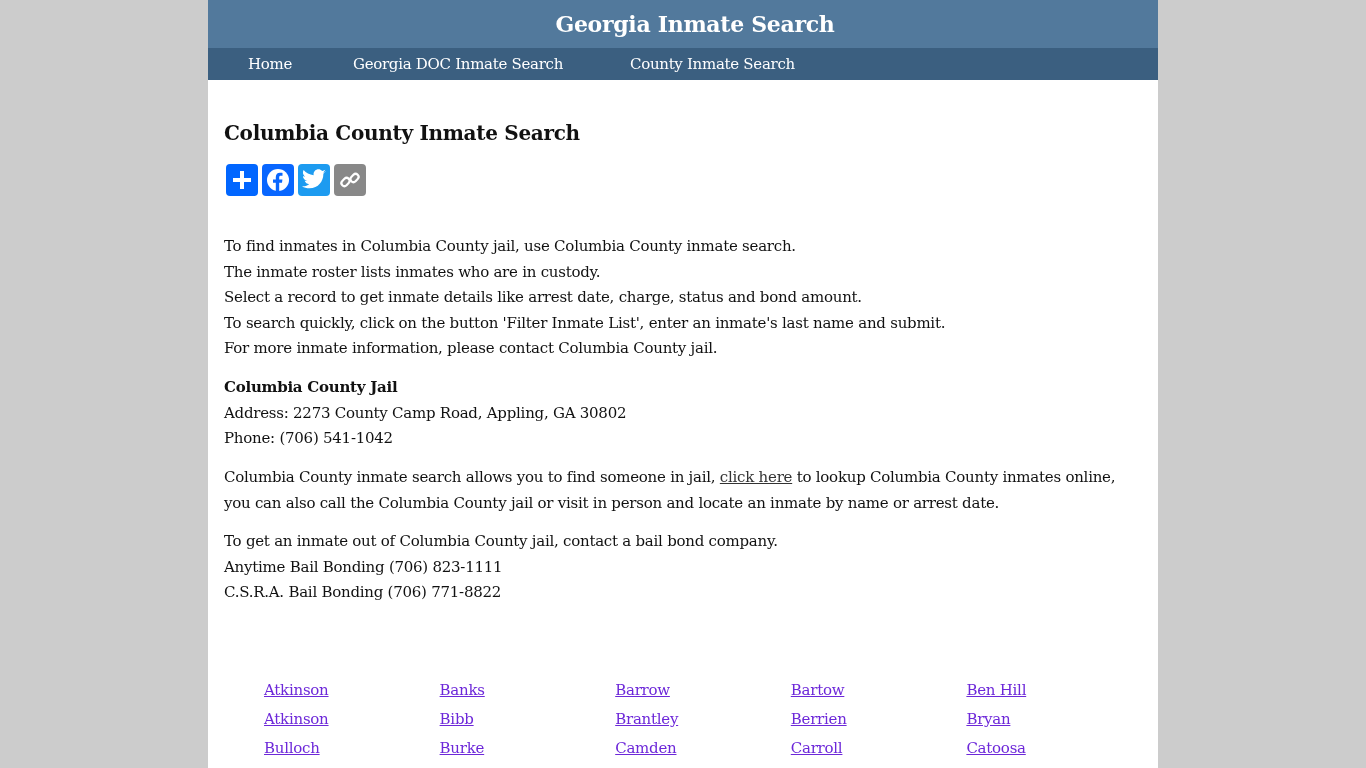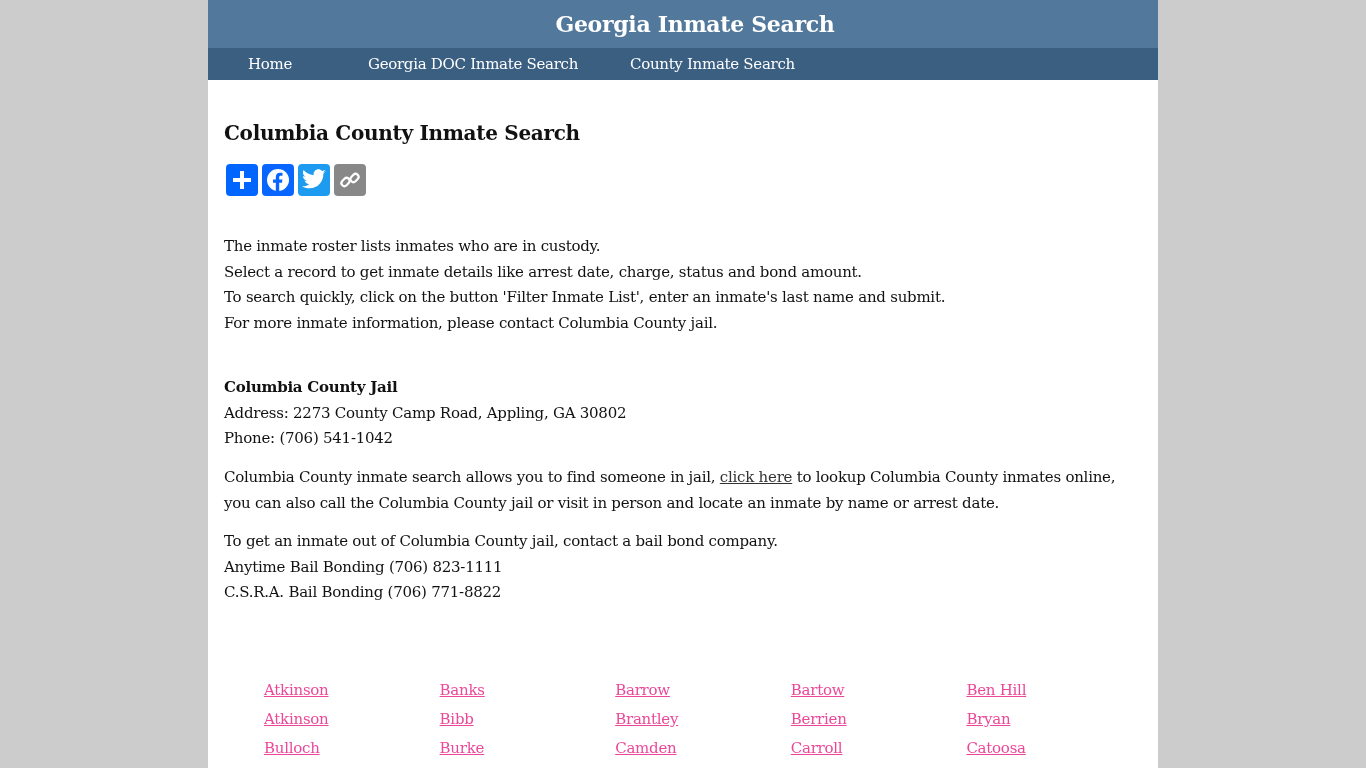--- a/index.html
+++ b/index.html
@@ -100,37 +100,37 @@
   .counties {
     position: absolute;
     left: 56px;
     top: 680px;
     width: 878px;
     display: grid;
     grid-template-columns: repeat(5, 175.6px);
     row-gap: 9px;
   }
   .counties a {
-    color: #ec4899;
+    color: #6d28d9;
     font-size: 15px;
     text-decoration: underline;
     line-height: 20px;
     letter-spacing: -0.25px;
   }
 </style>
 </head>
 <body>
 
 <div class="page">
   <div class="site-header">
     <span class="site-title">Georgia Inmate Search</span>
   </div>
   <div class="nav">
     <a href="#" style="left:40px">Home</a>
-    <a href="#" style="left:160px">Georgia DOC Inmate Search</a>
+    <a href="#" style="left:145px">Georgia DOC Inmate Search</a>
     <a href="#" style="left:422px">County Inmate Search</a>
   </div>
 
   <h1>Columbia County Inmate Search</h1>
 
   <div class="share">
     <div class="share-btn" style="background:#0166ff">
       <svg width="22" height="22" viewBox="0 0 22 22">
           <path d="M9 2h4v7h7v4h-7v7H9v-7H2V9h7z" fill="#fff"></path>
         </svg>
@@ -150,20 +150,21 @@
       <svg width="24" height="24" viewBox="0 0 24 24">
           <g fill="none" stroke="#fff" stroke-width="2.2">
             <rect x="3" y="11" width="9" height="6" rx="3" transform="rotate(-45 7.5 14)"></rect>
             <rect x="12" y="7" width="9" height="6" rx="3" transform="rotate(-45 16.5 10)"></rect>
           </g>
         </svg>
     </div>
   </div>
 
   <div class="text-block" style="top:234px">
+    <p>To find inmates in Columbia County jail, use Columbia County inmate search.</p>
     <p>The inmate roster lists inmates who are in custody.</p>
     <p>Select a record to get inmate details like arrest date, charge, status and bond amount.</p>
     <p>To search quickly, click on the button 'Filter Inmate List', enter an inmate's last name and submit.</p>
     <p>For more inmate information, please contact Columbia County jail.</p>
   </div>
 
   <div class="text-block" style="top:375px">
     <p style="font-weight:bold">Columbia County Jail</p>
     <p>Address: 2273 County Camp Road, Appling, GA 30802</p>
     <p>Phone: (706) 541-1042</p>

